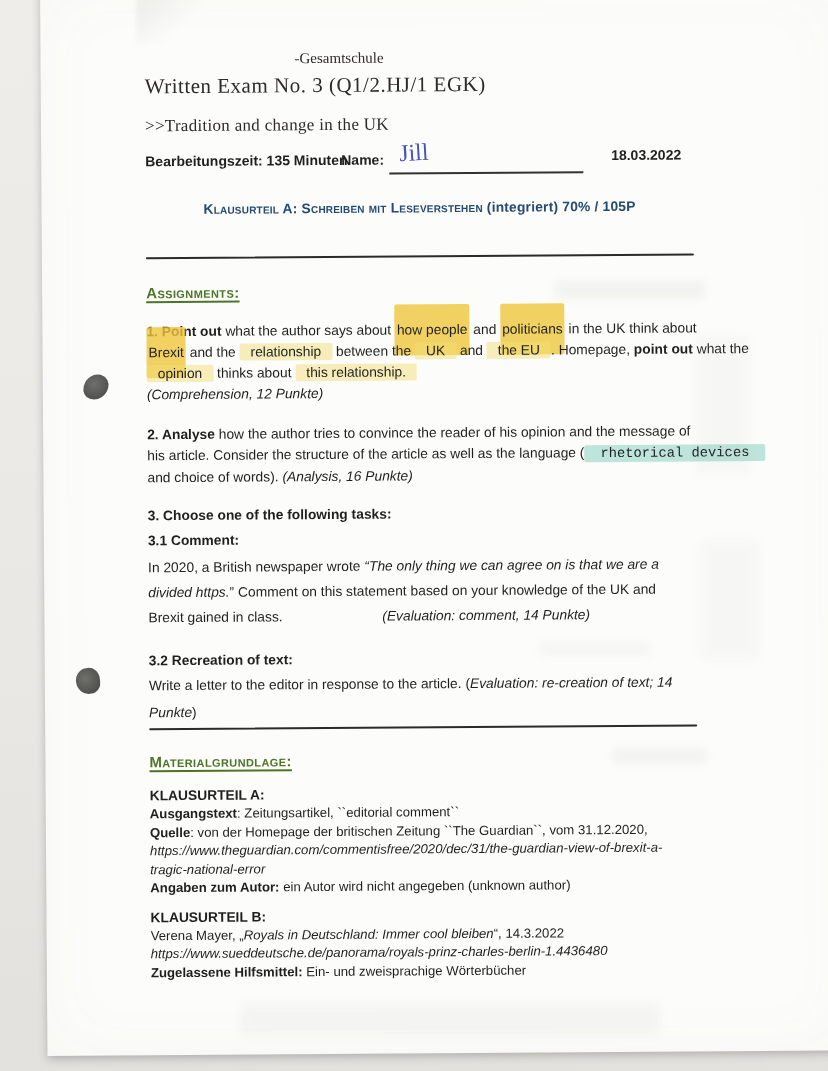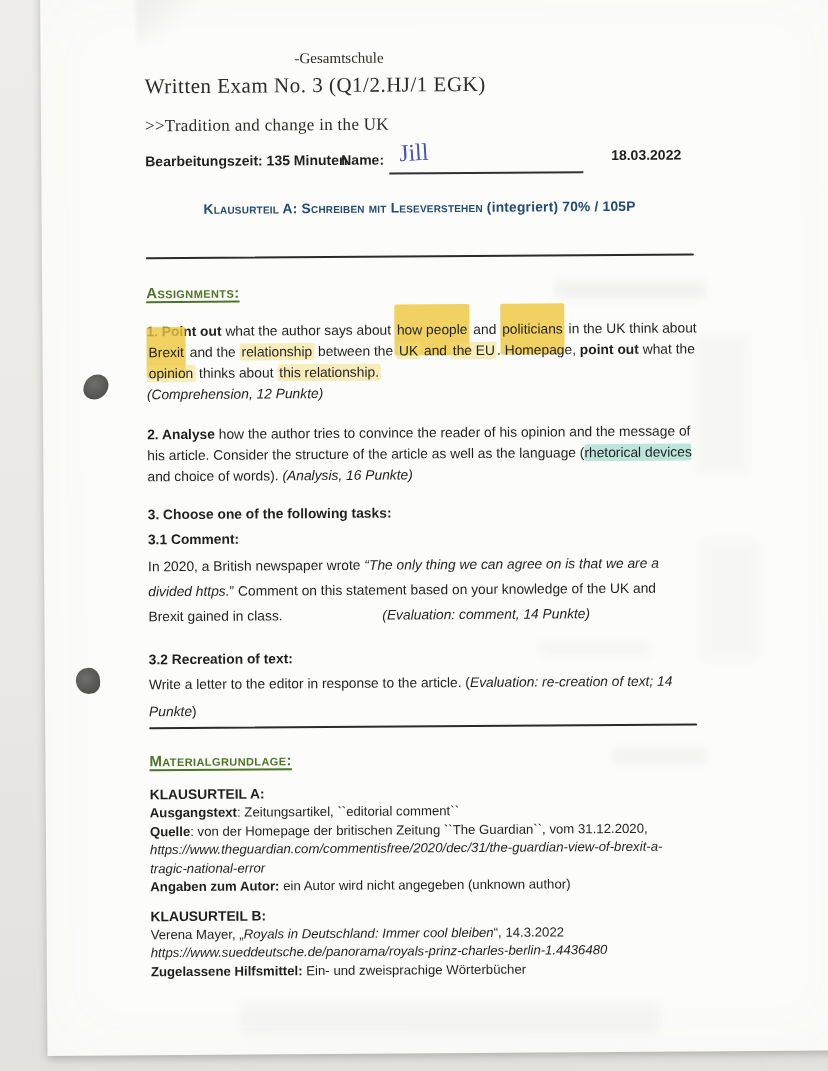--- a/index.html
+++ b/index.html
@@ -44,22 +44,22 @@
                 text-decoration:underline; text-underline-offset:3px; text-decoration-thickness:1.5px; }
   .green-head.assignments { margin-top:23px; }
   .green-head.materials   { margin-top:21px; }
 
   
   .rline { white-space:pre; font-size:13.8px; line-height:21px; }
   .b  { font-weight:bold; }
   .i  { font-style:italic; }
   .sc { font-variant:small-caps; }
   .h-y  { background:rgba(238,198,60,.80); padding:18px 2px; border-radius:2px; }
-  .h-yl { background:rgba(243,221,118,.48); padding:1px 2px; border-radius:2px; }
-  .h-c  { background:rgba(148,214,199,.60); padding:1px 0; border-radius:2px; }
+  .h-yl { background:rgba(243,221,118,.48); padding:1px 11px; border-radius:2px; }
+  .h-c  { background:rgba(148,214,199,.60); padding:1px 16px; border-radius:2px;font-family:Liberation Mono, monospace; }
 
   .task1 { margin-top:18px; }
   .task2 { margin-top:19px; }
   .choose { margin-top:17px; font-weight:bold; font-size:13.8px; line-height:21px; }
   .s31h { margin-top:4px; font-weight:bold; font-size:13.8px; line-height:21px; }
   .s31b { margin-top:4px; } .s31b .rline { line-height:25px; }
   .s32h { margin-top:20px; font-weight:bold; font-size:13.8px; line-height:21px; }
   .s32b { margin-top:1px; } .s32b .rline { line-height:27px; }
 
   .mat-title { font-weight:bold; font-size:13.8px; line-height:19px; }

